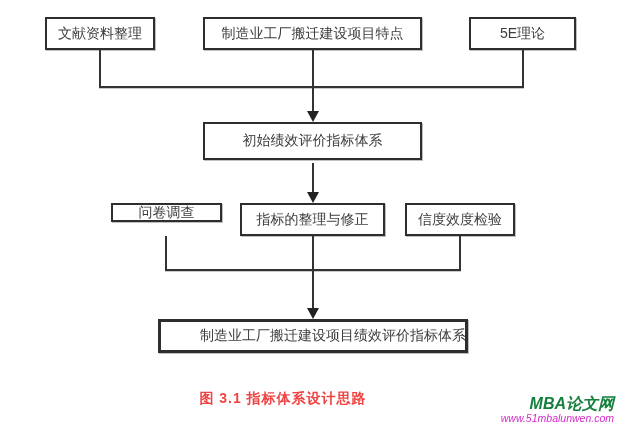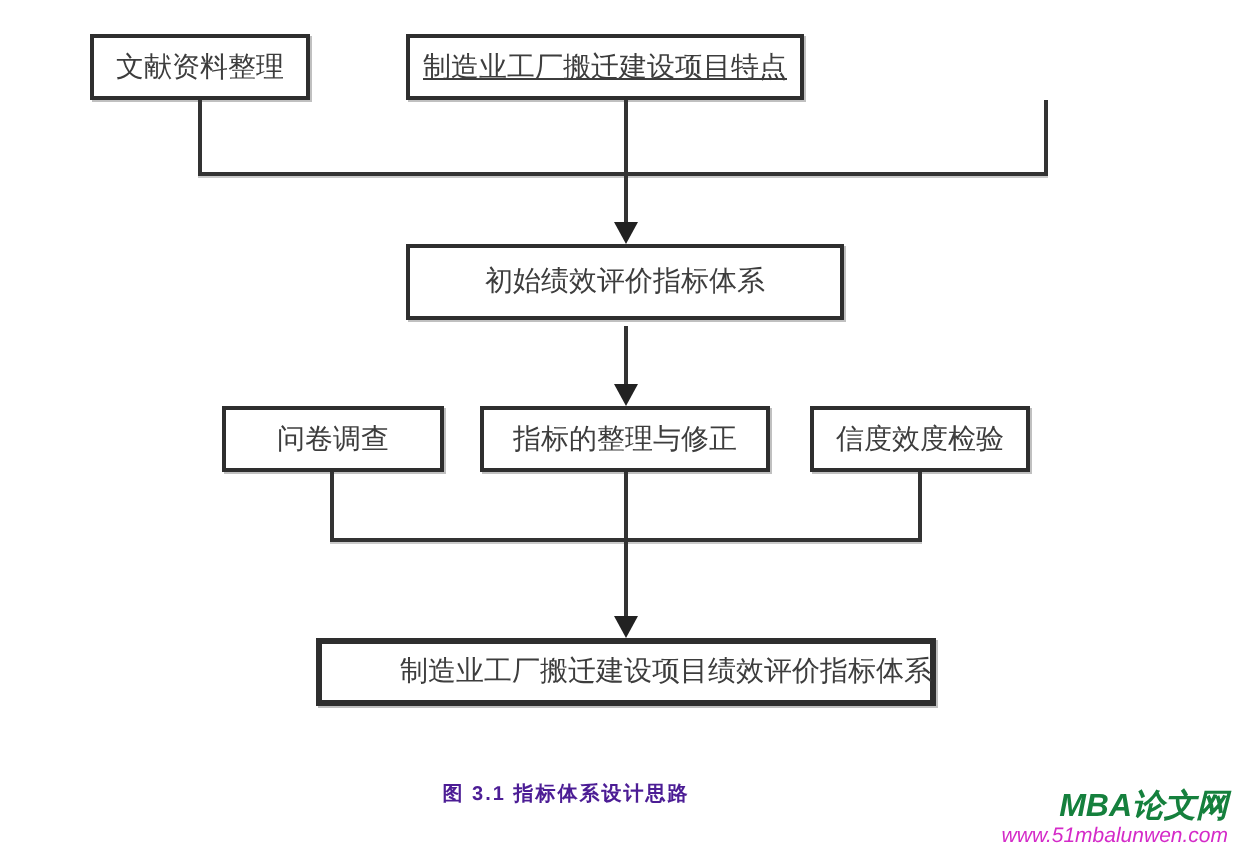--- a/index.html
+++ b/index.html
@@ -25,49 +25,50 @@
   .hline{height:2px;box-shadow:0 1px 0 rgba(150,150,150,.5);}
   .vline{width:2px;}
   .arrow{
     position:absolute;width:0;height:0;
     border-left:6px solid transparent;
     border-right:6px solid transparent;
     border-top:11px solid #222222;
   }
   .caption{
     position:absolute;left:100px;top:390px;width:366px;
-    text-align:center;font-size:10px;font-weight:bold;color:#4c1d95;
+    text-align:center;font-size:14px;font-weight:bold;color:#ef4444;
     letter-spacing:1px;
   }
   .watermark{
     position:absolute;right:3px;top:396px;text-align:right;line-height:1.05;
   }
   .wm-brand{font-size:16px;font-weight:bold;font-style:italic;}
   .wm-url{font-size:10.5px;font-style:italic;}
 </style>
 </head>
 <body>
 
 <div id="canvas">
 
   <div class="node" style="left:45px;top:17px;width:110px;height:33px;">文献资料整理</div>
-  <div class="node" style="left:203px;top:17px;width:199px;height:33px;text-decoration:underline;">制造业工厂搬迁建设项目特点</div>
+  <div class="node" style="left:203px;top:17px;width:219px;height:33px;">制造业工厂搬迁建设项目特点</div>
+  <div class="node" style="left:469px;top:17px;width:107px;height:33px;">5E理论</div>
 
   <div class="line vline" style="left:99px;top:50px;height:38px;"></div>
   <div class="line vline" style="left:522px;top:50px;height:38px;"></div>
   <div class="line hline" style="left:99px;top:86px;width:425px;"></div>
   <div class="line vline" style="left:312px;top:50px;height:62px;"></div>
   <div class="arrow" style="left:307px;top:111px;"></div>
 
   <div class="node" style="left:203px;top:122px;width:219px;height:38px;">初始绩效评价指标体系</div>
 
   <div class="line vline" style="left:312px;top:163px;height:30px;"></div>
   <div class="arrow" style="left:307px;top:192px;"></div>
 
-  <div class="node" style="left:111px;top:203px;width:111px;height:33px;">问卷调查</div>
+  <div class="node" style="left:111px;top:203px;width:111px;height:19px;">问卷调查</div>
   <div class="node" style="left:240px;top:203px;width:145px;height:33px;">指标的整理与修正</div>
   <div class="node" style="left:405px;top:203px;width:110px;height:33px;">信度效度检验</div>
 
   <div class="line vline" style="left:165px;top:236px;height:35px;"></div>
   <div class="line vline" style="left:459px;top:236px;height:35px;"></div>
   <div class="line hline" style="left:165px;top:269px;width:296px;"></div>
   <div class="line vline" style="left:312px;top:236px;height:73px;"></div>
   <div class="arrow" style="left:307px;top:308px;"></div>
 
   <div class="node heavy" style="left:158px;top:319px;width:310px;height:34px;">制造业工厂搬迁建设项目绩效评价指标体系</div>

